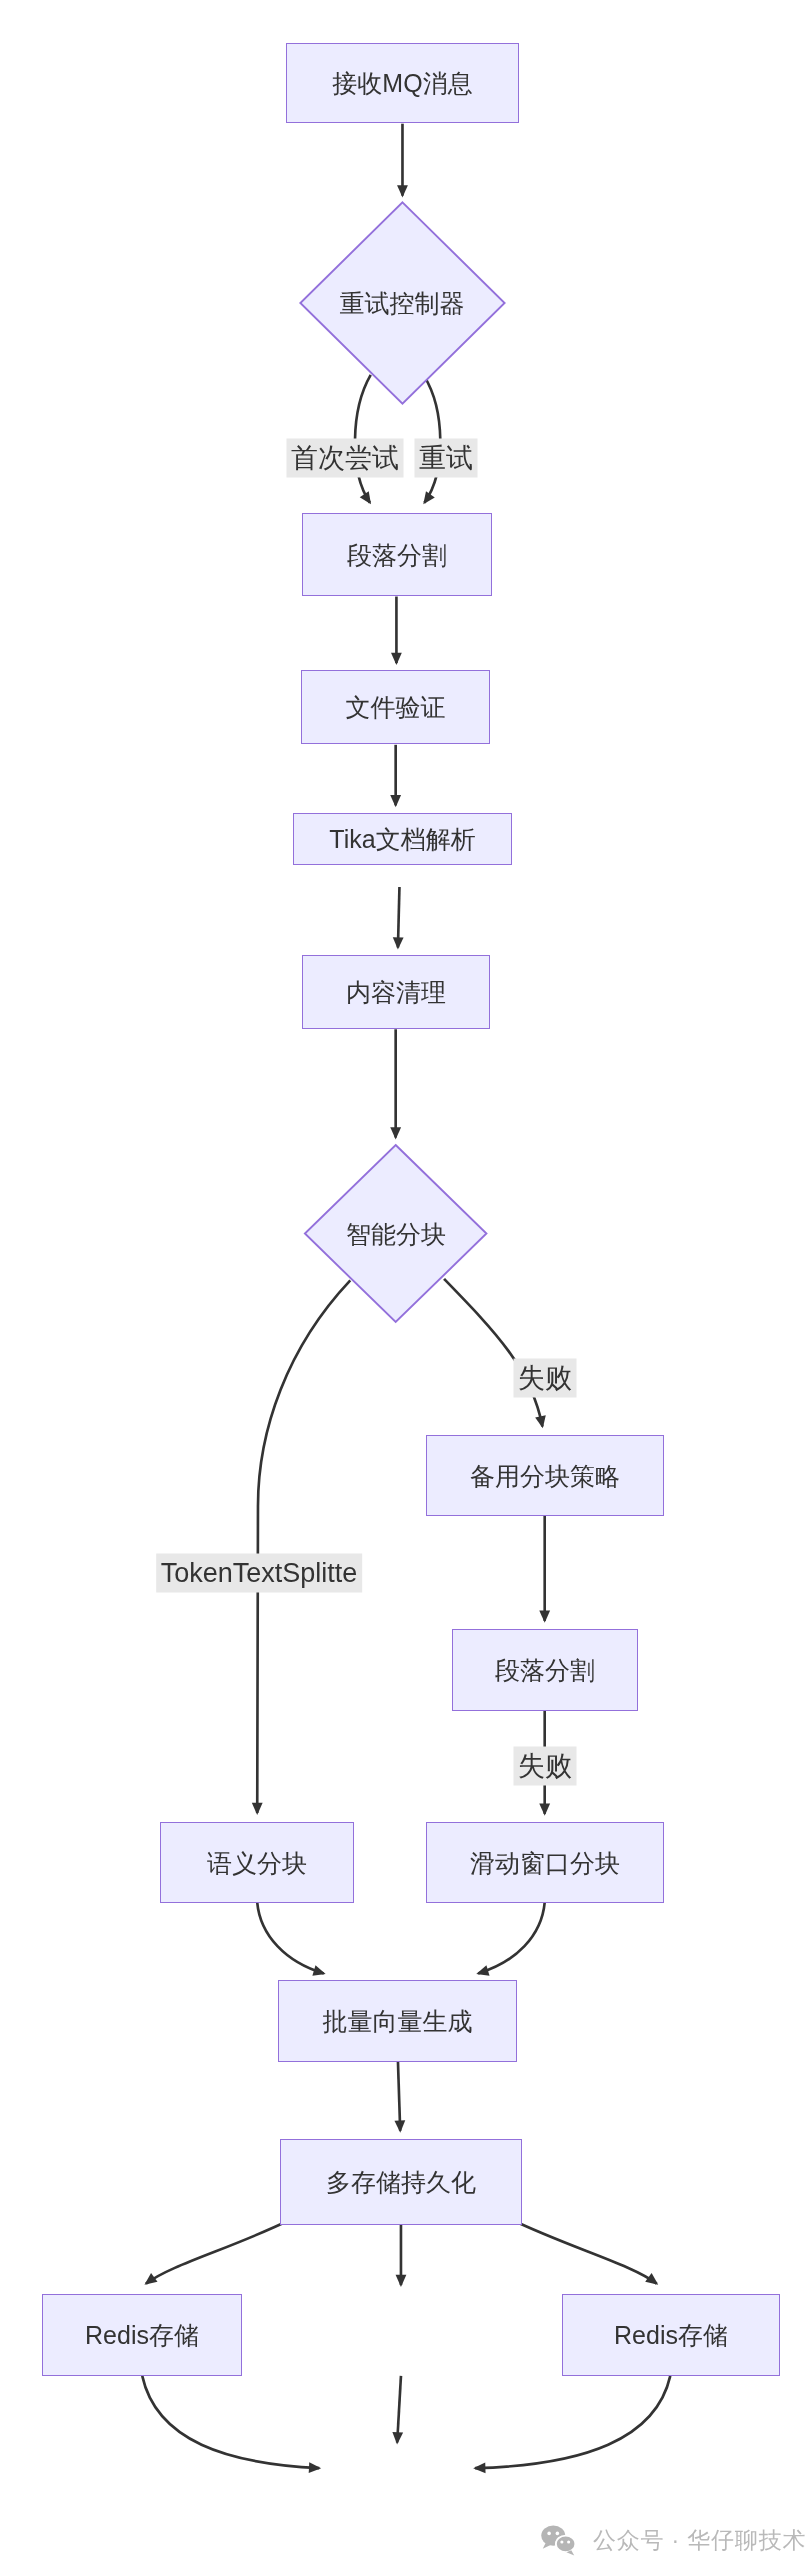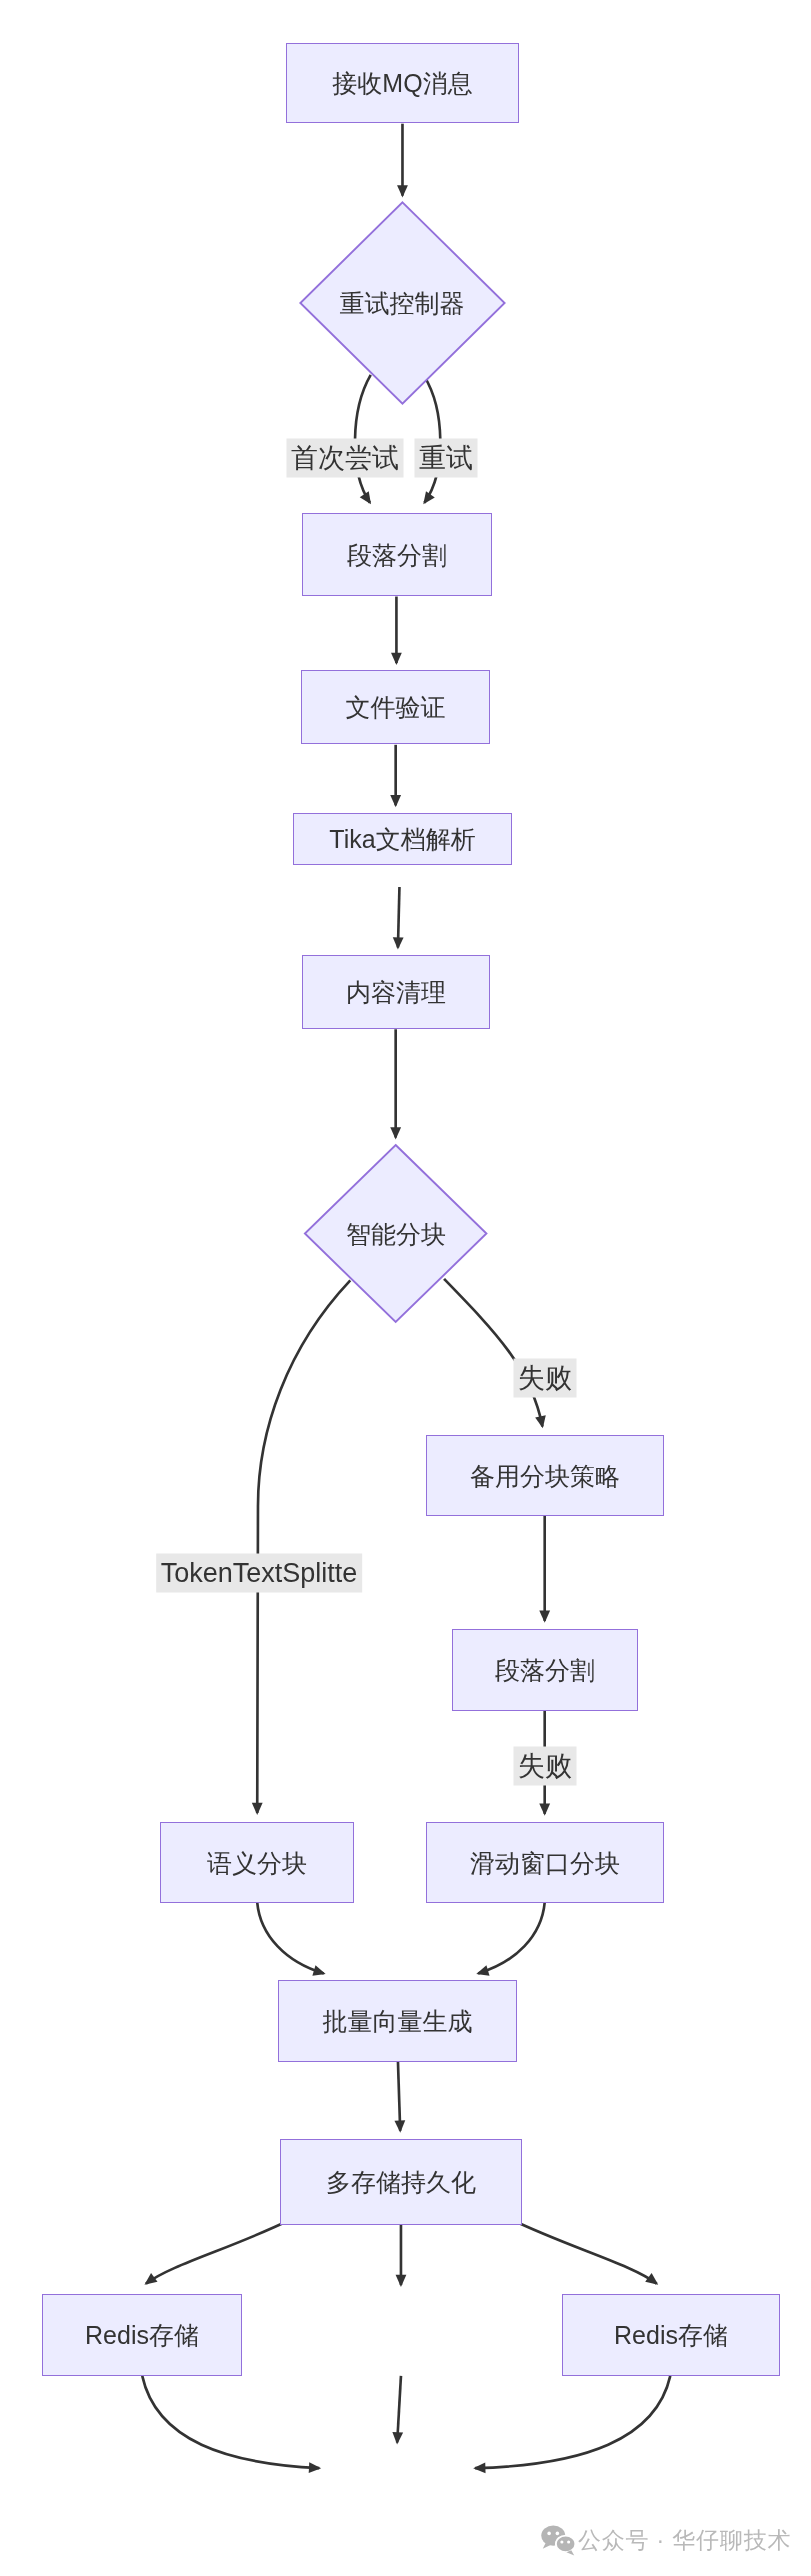--- a/index.html
+++ b/index.html
@@ -37,21 +37,21 @@
     background:#e8e8e8;
     color:#333333;
     font-size:27px;
     line-height:1;
     padding:6px 4.5px;
     white-space:nowrap;
   }
   .watermark{
     position:absolute;
     left:539px;top:2523px;
-    display:flex;align-items:center;gap:0;
+    display:flex;align-items:center;gap:15px;
     color:#b9b9b9;
     font-size:23px;
     letter-spacing:0.8px;
     white-space:nowrap;
   }
 </style>
 </head>
 <body>
 
 <div class="canvas">

